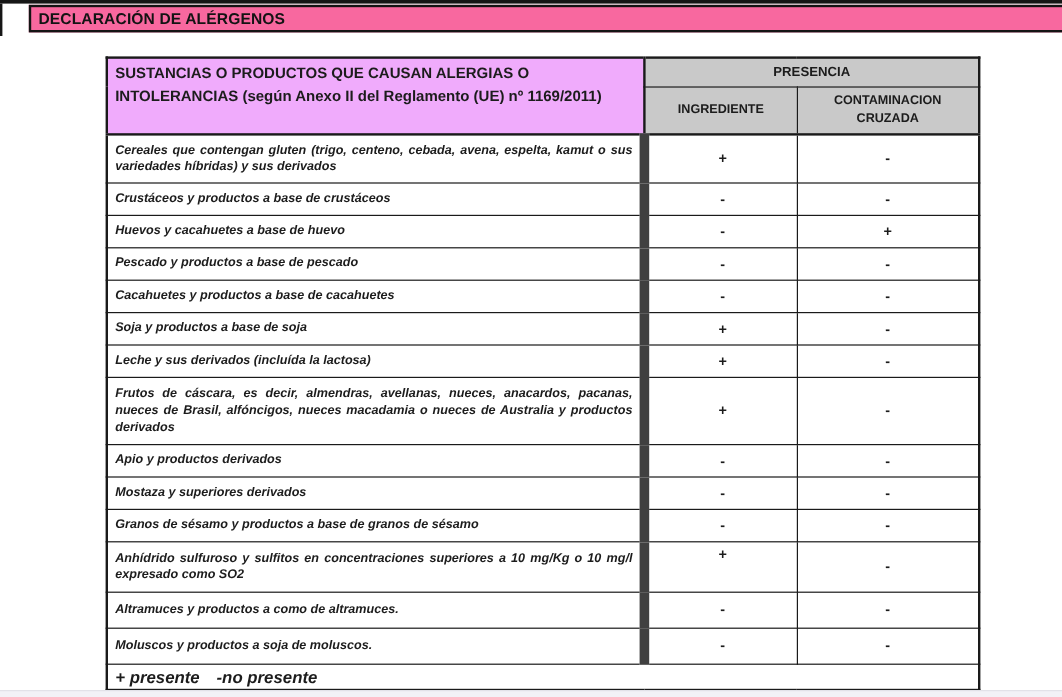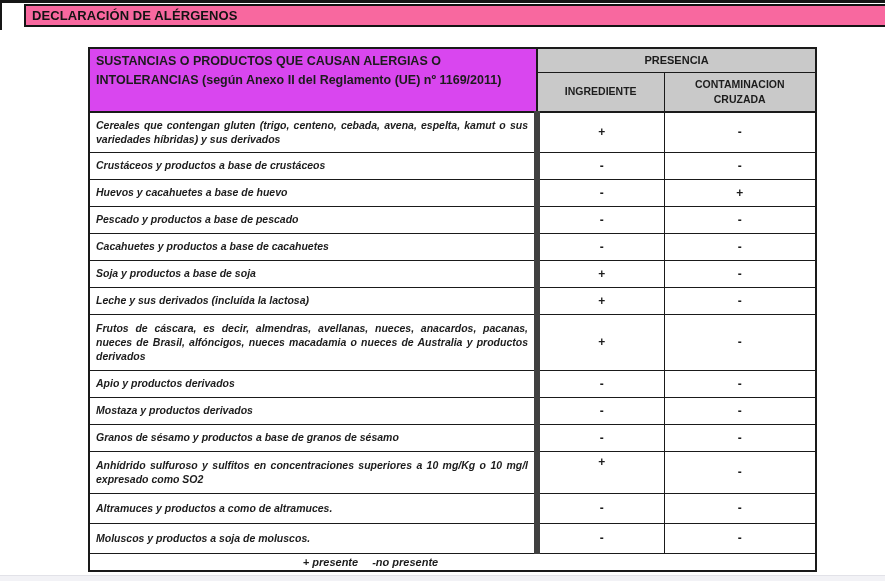--- a/index.html
+++ b/index.html
@@ -39,21 +39,21 @@
   }
   .doc-table col.c-name  { width: 448px; }
   .doc-table col.c-ing   { width: 127px; }
   .doc-table col.c-cross { width: 152px; }
   .doc-table th, .doc-table td {
     border: 1px solid #1a1a1a;
     padding: 2px 6px;
     color: #1c1c1c;
   }
   th.hdr-substances {
-    background: #d946ef;
+    background: #f0abfc;
     text-align: left; vertical-align: top;
     font-size: 12.5px; font-weight: bold;
     line-height: 1.55;
     border-right: 2px solid #1a1a1a;
     border-bottom: 2px solid #1a1a1a;
     padding: 3px 6px;
   }
   th.hdr-presencia {
     background: #c9c9c9;
     text-align: center; vertical-align: middle;
@@ -65,35 +65,35 @@
     text-align: center; vertical-align: middle;
     font-size: 10.5px; font-weight: bold;
     line-height: 1.45;
     height: 40px;
     border-bottom: 2px solid #1a1a1a;
   }
   td.name-cell {
     font-size: 10.5px; font-weight: bold; font-style: italic;
     text-align: justify; vertical-align: middle;
     line-height: 1.35;
-    border-right: 6px solid #404040;
+    border-right: 8px solid #404040;
   }
   td.mark-cell {
     text-align: center; vertical-align: middle;
     font-size: 12px; font-weight: bold;
   }
   td.mark-cell.vtop { vertical-align: top; padding-top: 3px; }
   tr.h-1line  td { height: 27px; }
   tr.h-2line  td { height: 40px; }
   tr.h-3line  td { height: 56px; }
   tr.h-sulf   td { height: 42px; }
   tr.h-last   td { height: 30px; }
   td.legend-cell {
-    text-align: center;
-    font-size: 11px; font-weight: bold; font-style: italic;
+    text-align: left;
+    font-size: 14px; font-weight: bold; font-style: italic;
     height: 18px;
     padding-right: 170px;
   }
   .legend-gap { display: inline-block; width: 14px; }
   .page-bottom {
     position: absolute; bottom: 0; left: 0;
     width: 885px; height: 6px;
     background: #f2f2f6;
     border-top: 1px solid #e2e2e8;
   }
@@ -164,21 +164,21 @@
       <td class="name-cell">Frutos de cáscara, es decir, almendras, avellanas, nueces, anacardos, pacanas, nueces de Brasil, alfóncigos, nueces macadamia o nueces de Australia y productos derivados</td>
       <td class="mark-cell">+</td>
       <td class="mark-cell">-</td>
     </tr>
     <tr class="h-1line">
       <td class="name-cell">Apio y productos derivados</td>
       <td class="mark-cell">-</td>
       <td class="mark-cell">-</td>
     </tr>
     <tr class="h-1line">
-      <td class="name-cell">Mostaza y productos derivados</td>
+      <td class="name-cell">Mostaza y superiores derivados</td>
       <td class="mark-cell">-</td>
       <td class="mark-cell">-</td>
     </tr>
     <tr class="h-1line">
       <td class="name-cell">Granos de sésamo y productos a base de granos de sésamo</td>
       <td class="mark-cell">-</td>
       <td class="mark-cell">-</td>
     </tr>
     <tr class="h-sulf">
       <td class="name-cell">Anhídrido sulfuroso y sulfitos en concentraciones superiores a 10 mg/Kg o 10 mg/l expresado como SO2</td>

